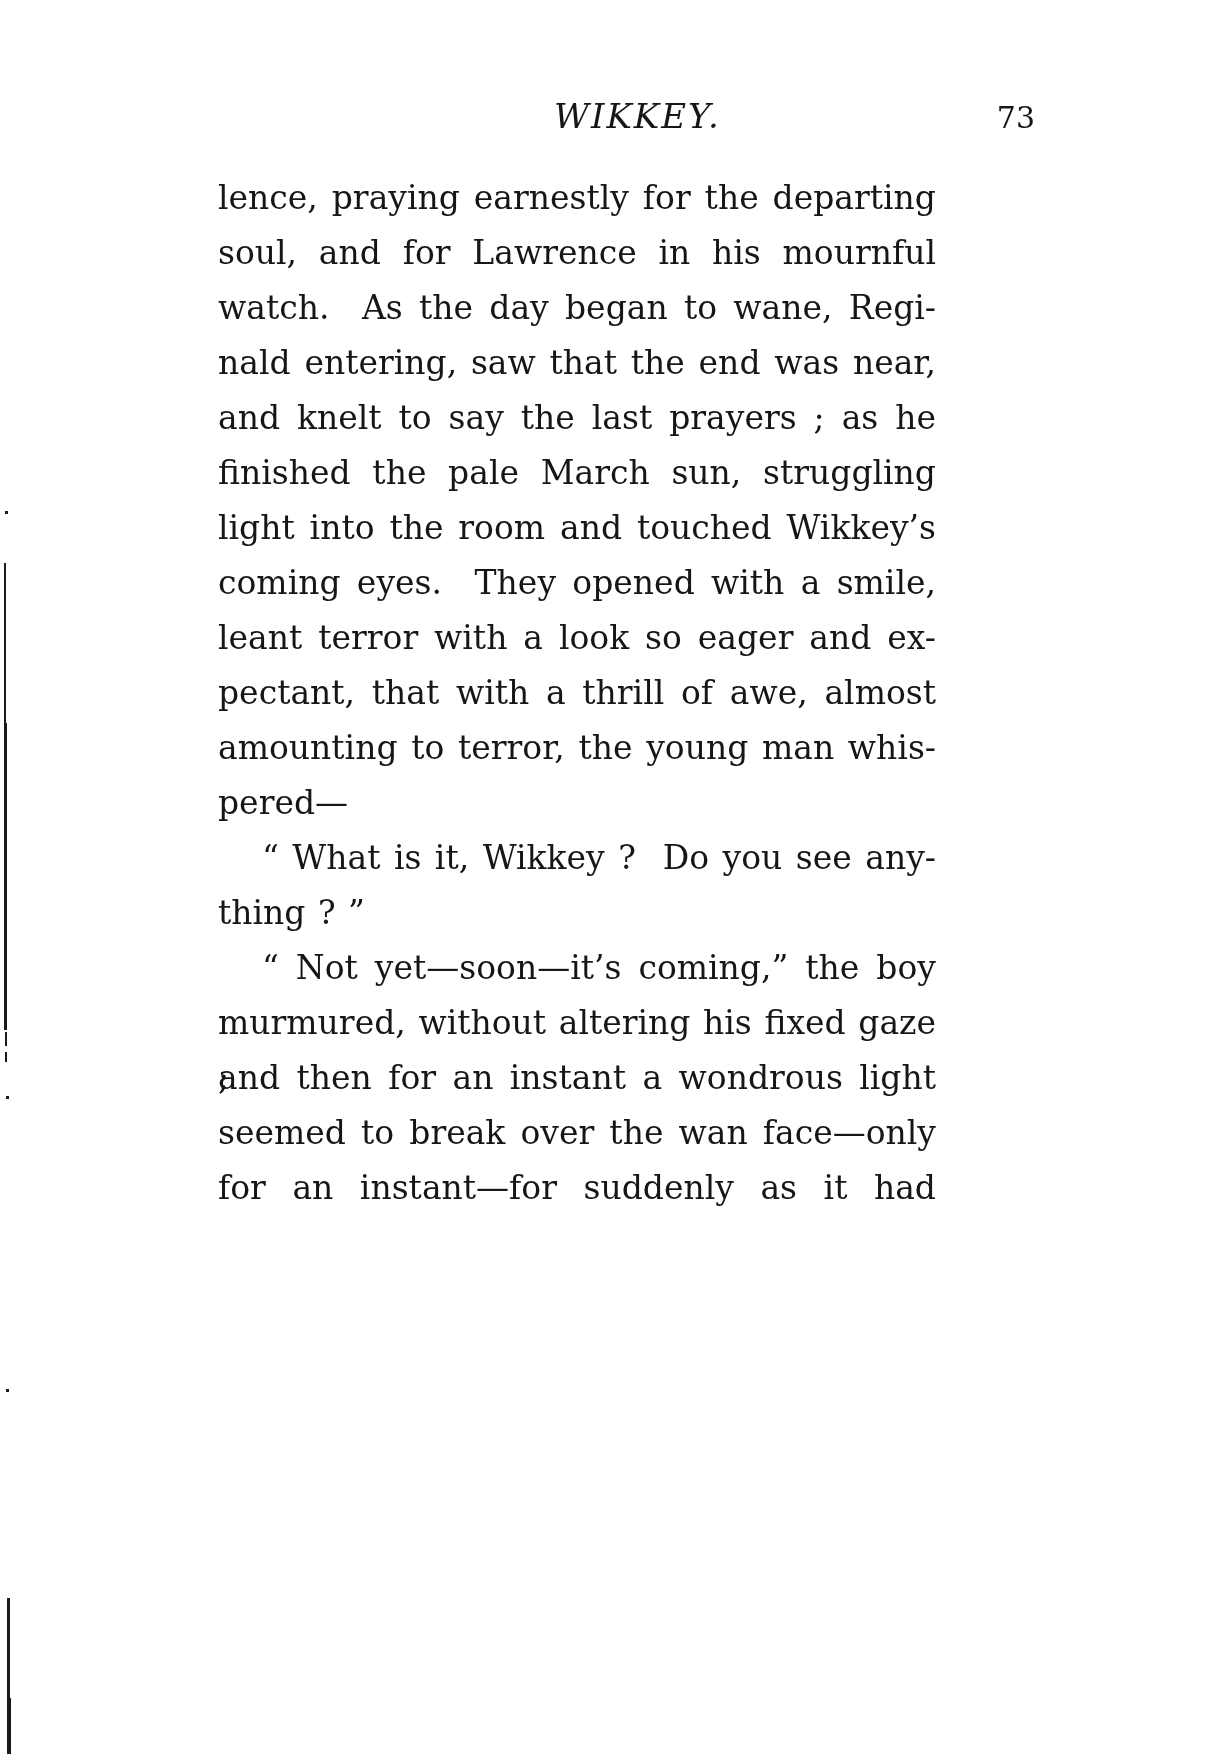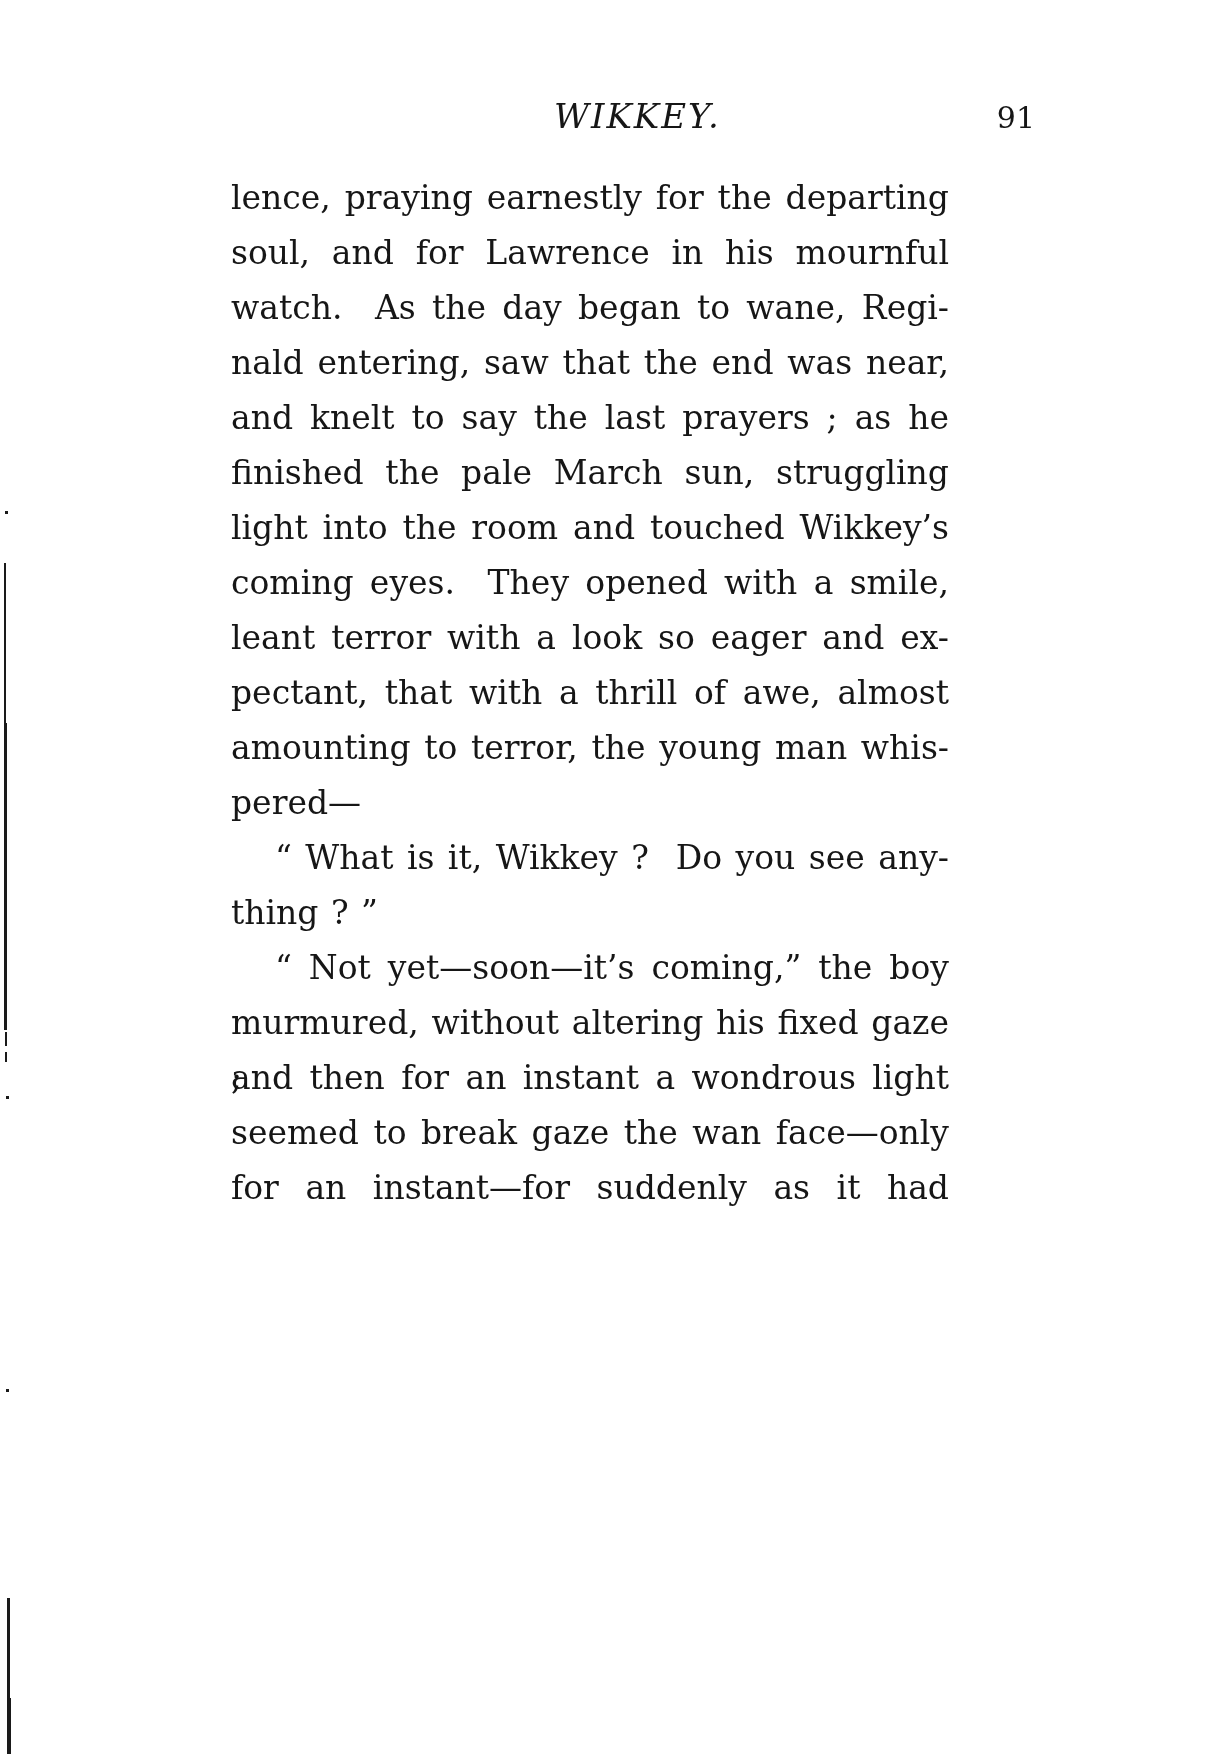--- a/index.html
+++ b/index.html
@@ -32,21 +32,20 @@
     position: absolute;
     right: 0;
     top: 4px;
     font-size: 30px;
   }
   .body-block {
     position: absolute;
     left: 218px;
     top: 170px;
     width: 718px;
-    margin-left: 13px;
   }
   .line {
     font-size: 33px;
     line-height: 55px;
     height: 55px;
     white-space: pre-wrap;
     text-align: justify;
     text-align-last: justify;
     word-spacing: 2px;
   }
@@ -60,21 +59,21 @@
     background: #1a1a1a;
   }
 </style>
 </head>
 <body>
 
 <div class="page">
 
   <div class="running-head">
     <span class="running-title">WIKKEY.</span>
-    <span class="page-number">91</span>
+    <span class="page-number">73</span>
   </div>
 
   <div class="body-block">
 
     <div>
       <div class="line">lence, praying earnestly for the departing</div>
       <div class="line">soul, and for Lawrence in his mournful</div>
       <div class="line">watch.  As the day began to wane, Regi-</div>
       <div class="line">nald entering, saw that the end was near,</div>
       <div class="line">and knelt to say the last prayers ; as he</div>
@@ -89,21 +88,21 @@
 
     <div>
       <div class="line indent">“ What is it, Wikkey ?  Do you see any-</div>
       <div class="line short">thing ? ”</div>
     </div>
 
     <div>
       <div class="line indent">“ Not yet—soon—it’s coming,” the boy</div>
       <div class="line">murmured, without altering his fixed gaze ;</div>
       <div class="line">and then for an instant a wondrous light</div>
-      <div class="line">seemed to break gaze the wan face—only</div>
+      <div class="line">seemed to break over the wan face—only</div>
       <div class="line">for an instant—for suddenly as it had</div>
     </div>
 
   </div>
 
   <div class="artifact" style="left:5px; top:511px; width:3px; height:3px;"></div>
   <div class="artifact" style="left:4px; top:563px; width:2px; height:160px;"></div>
   <div class="artifact" style="left:4px; top:723px; width:3px; height:307px;"></div>
   <div class="artifact" style="left:5px; top:1032px; width:2px; height:14px;"></div>
   <div class="artifact" style="left:5px; top:1052px; width:2px; height:10px;"></div>

